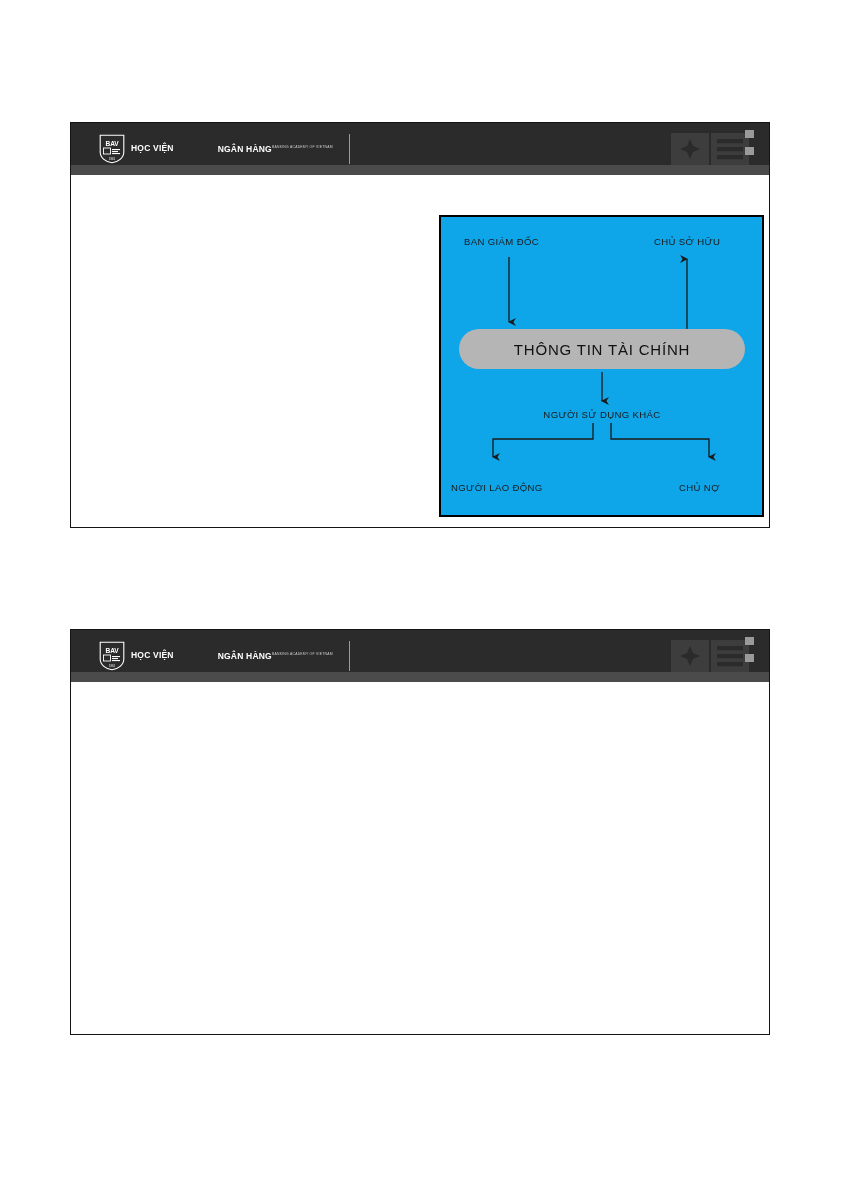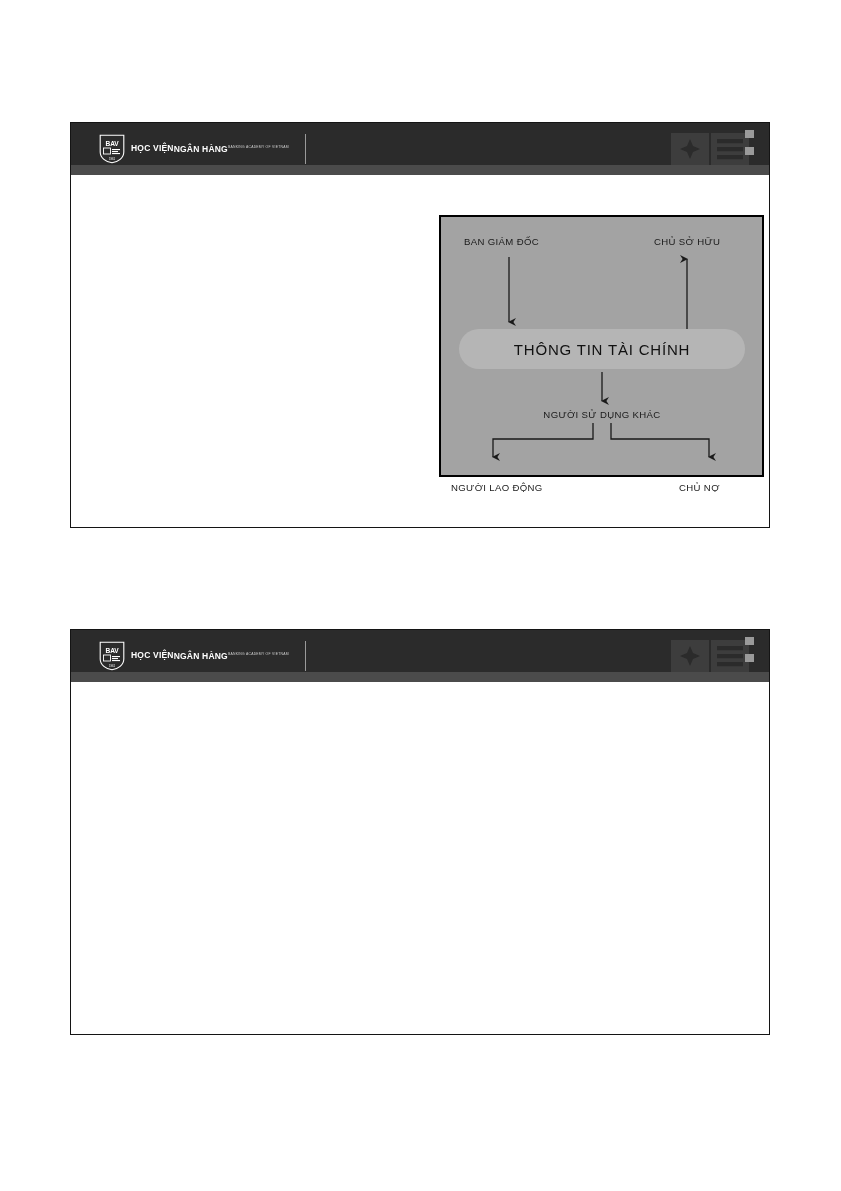--- a/index.html
+++ b/index.html
@@ -64,21 +64,21 @@
     justify-content: center;
     line-height: 1;
   }
   .brand-l1, .brand-l2 {
     color: #ffffff;
     font-size: 8.5px;
     font-weight: bold;
     letter-spacing: 0.2px;
     white-space: nowrap;
   }
-  .brand-l2 { margin-top: 1px; }
+  .brand-l2 { margin-top: 1px; margin-left: 44px; }
   .brand-l3 {
     color: #cfcfcf;
     font-size: 3.4px;
     letter-spacing: 0.25px;
     margin-top: 2px;
     white-space: nowrap;
   }
   .brand-divider {
     width: 1px;
     height: 30px;
@@ -101,23 +101,23 @@
     height: calc(100% - 52px);
     background: #ffffff;
   }
 
   
   .diagram-figure {
     position: absolute;
     left: 368px;
     top: 40px;
     width: 325px;
-    height: 262px;
+    height: 302px;
     border: 2.5px solid #000000;
-    background: #a3a3a3;
+    background: #0ea5e9;
     box-sizing: border-box;
   }
   .diagram-figure svg { display: block; }
 
   .dg-label {
     font-family: "Liberation Sans", sans-serif;
     font-size: 9.6px;
     fill: #1a1a1a;
     letter-spacing: 0.35px;
   }

